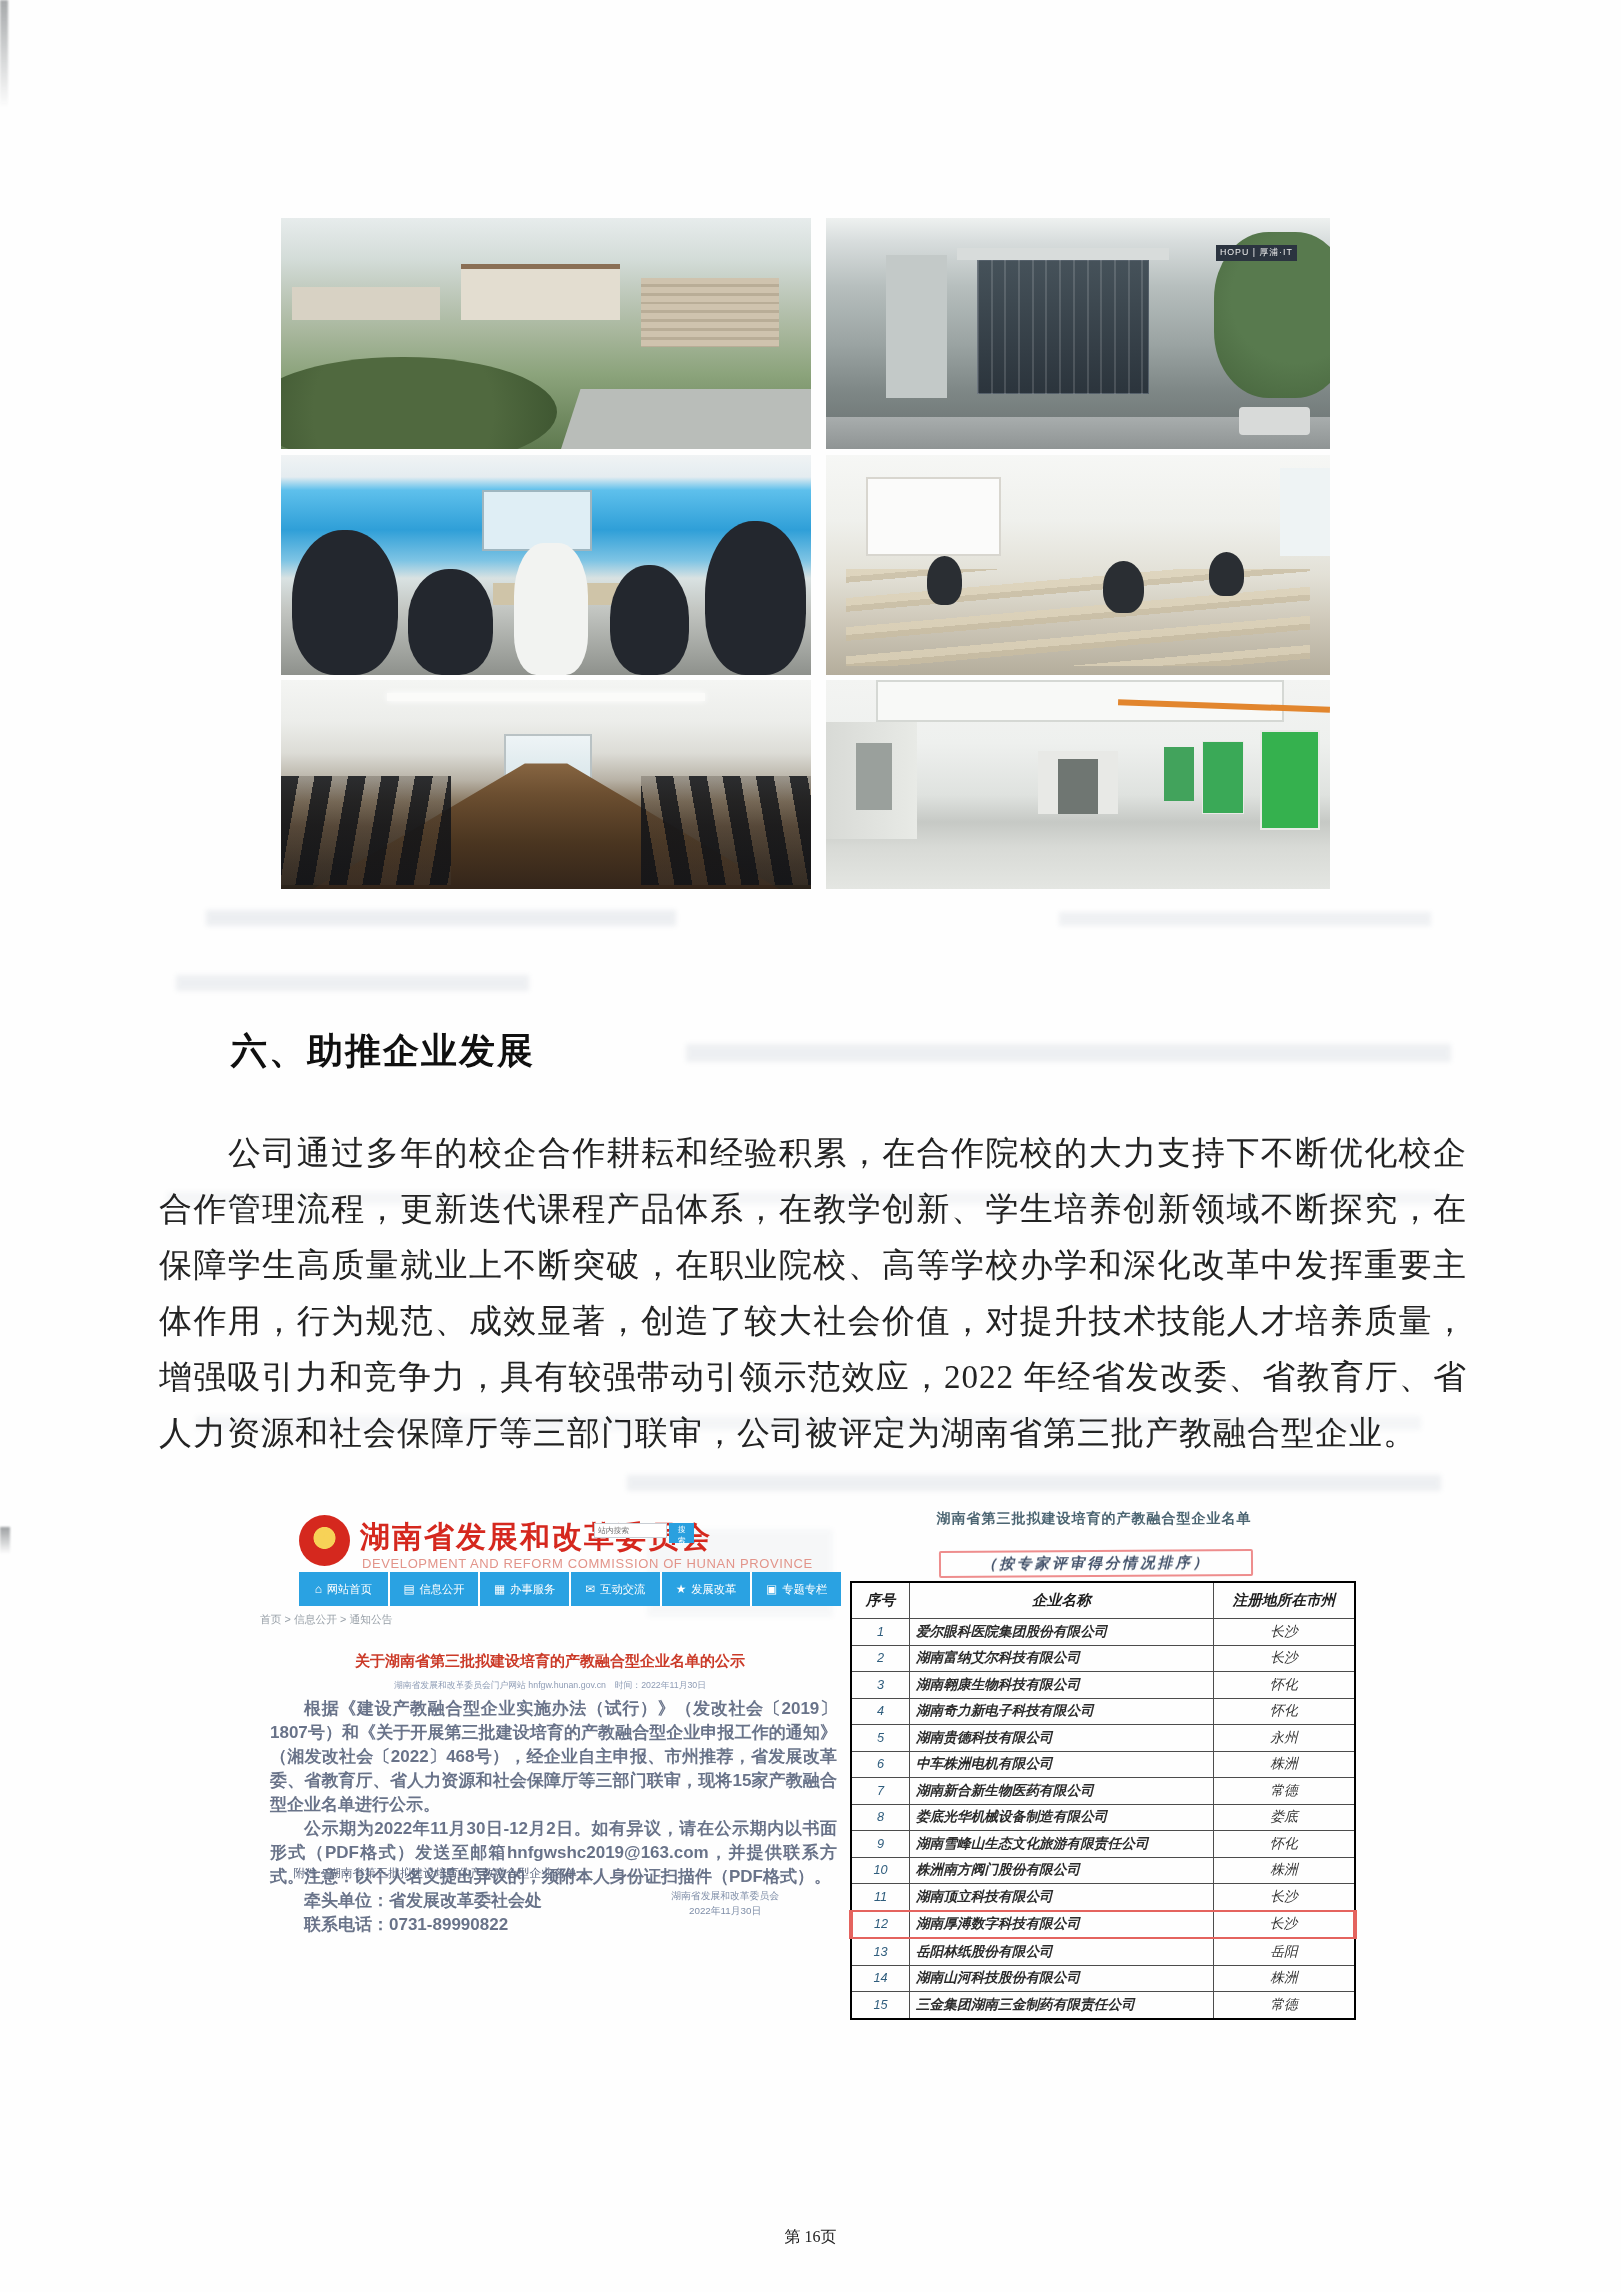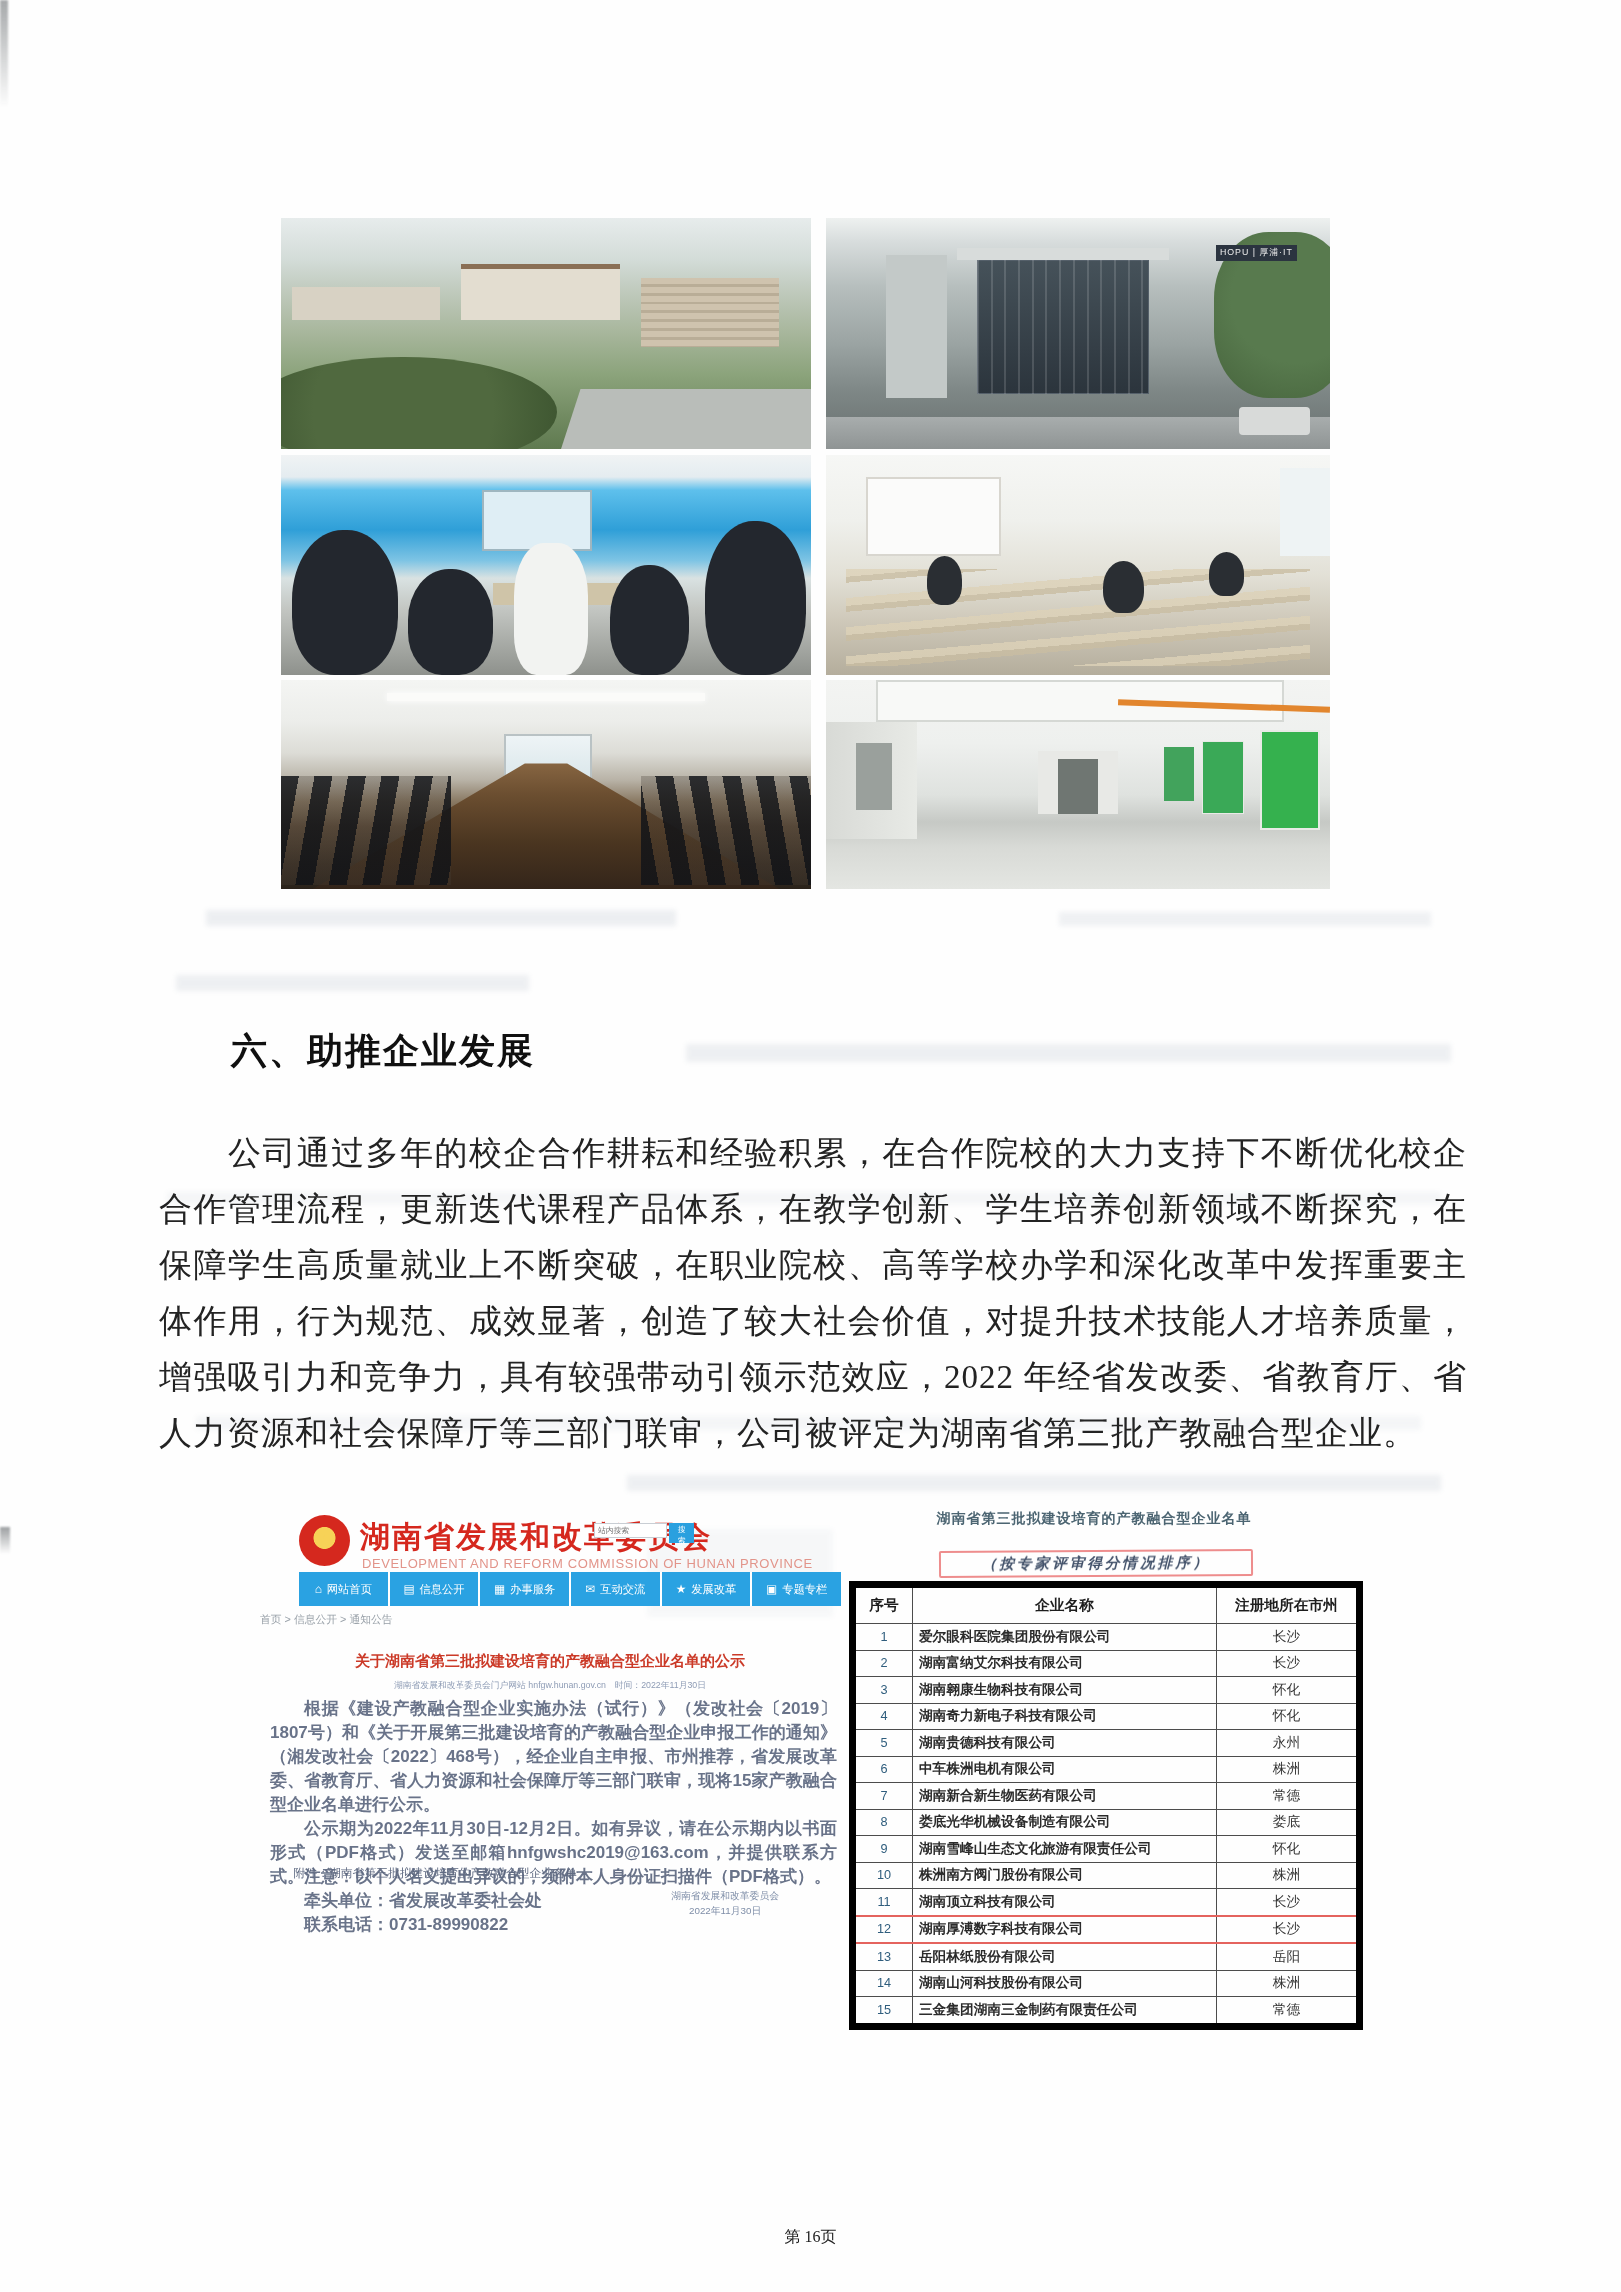--- a/index.html
+++ b/index.html
@@ -117,21 +117,21 @@
            color:#7f8ea8;filter:blur(0.6px);}
 
   
   .tblshot{left:849px;top:1507px;width:617px;height:472px;font-family:"Liberation Sans",sans-serif;}
   .tbl-title{position:absolute;left:0;top:3px;width:490px;text-align:center;font-weight:bold;
              font-size:14px;color:#4c6572;letter-spacing:1px;}
   .stamp{position:absolute;left:90px;top:43px;width:310px;text-align:center;border:2.9px solid #ee8d8d;
          border-radius:2px;padding:2px 0;transform:rotate(-.4deg);}
   .stamp span{font-size:14.7px;font-style:italic;font-weight:bold;color:#44536b;letter-spacing:2.9px;
               filter:blur(0.3px);font-family:"Liberation Serif",serif;}
-  .ctable{position:absolute;left:0;top:74px;border-collapse:collapse;border:7px solid #000000;}
+  .ctable{position:absolute;left:0;top:74px;border-collapse:collapse;border:2px solid #000000;font-style:italic;}
   .ctable th,.ctable td{border:1px solid #4c4c4c;}
   .ctable th{font-size:14.7px;color:#1d1d1d;height:33px;font-weight:bold;}
   .ctable td{height:23.5px;font-size:13.7px;color:#333;}
   .ctable th.cno,.ctable td.cno{width:54px;text-align:center;}
   .ctable td.cno{color:#2f5d7d;font-size:12.7px;}
   .ctable th.cnm,.ctable td.cnm{width:296px;}
   .ctable td.cnm{padding-left:5.9px;font-weight:bold;color:#2b2b2b;}
   .ctable th.cct,.ctable td.cct{width:137px;text-align:center;}
   .ctable tr.hl td{border-top:2.9px solid #e4635e;border-bottom:2.9px solid #e4635e;}
   .ctable tr.hl td:first-child{border-left:4.9px solid #e4635e;}

